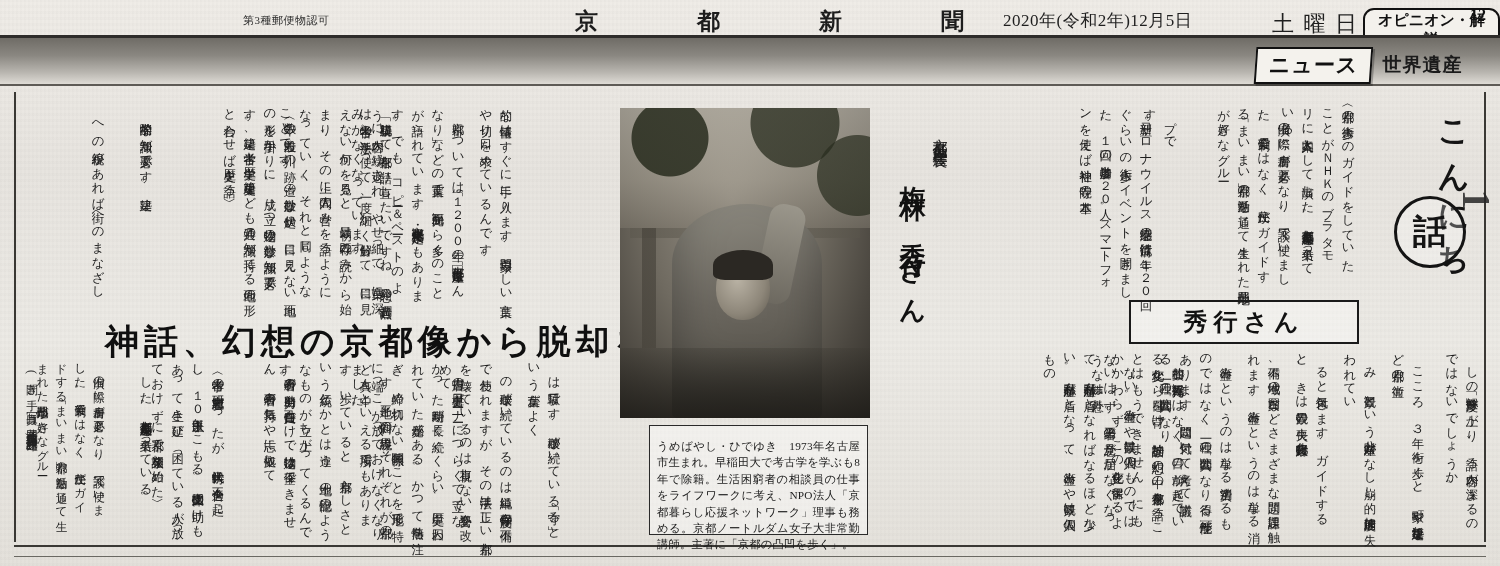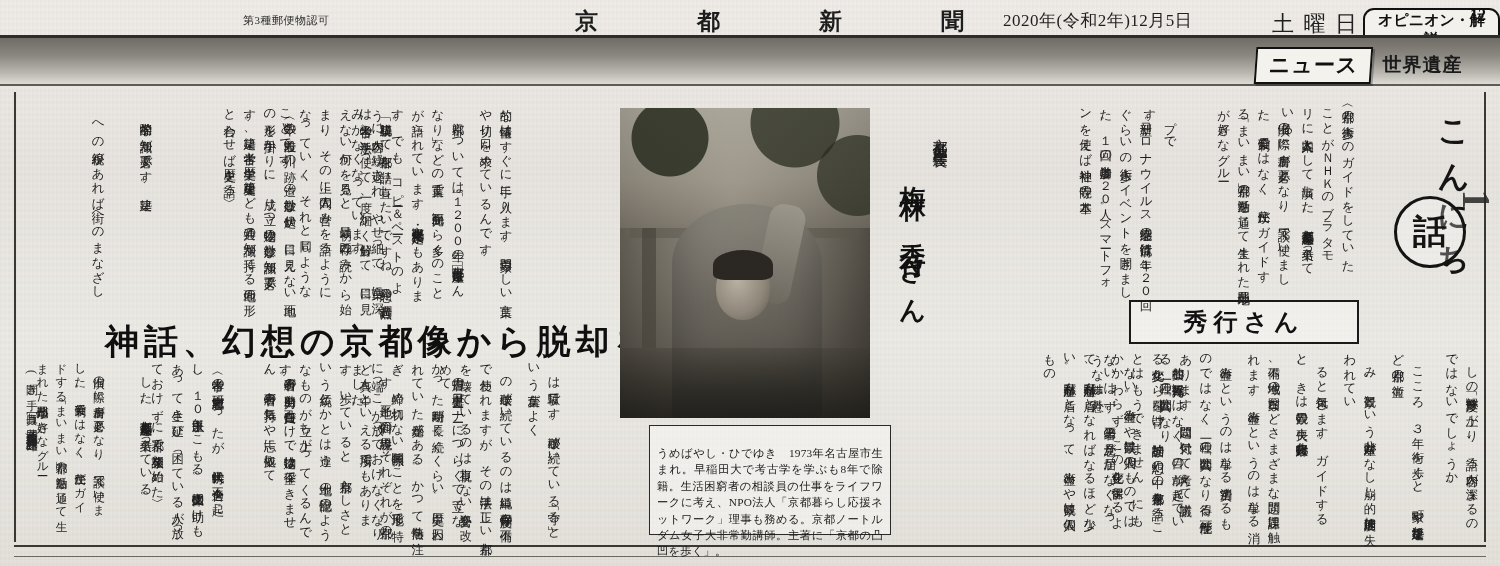--- a/index.html
+++ b/index.html
@@ -318,25 +318,25 @@
     transform: rotate(12deg);
   }
   #photo .ground {
     position: absolute; left:0; bottom:0; width:250px; height:70px;
     background: linear-gradient(180deg, rgba(60,57,50,0.35) 0%, rgba(30,28,24,0.8) 100%);
   }
   
   #caption {
     position: absolute;
     left: 649px; top: 425px;
-    width: 242px;
+    width: 219px;
     height: 110px;
     border: 1px solid #2a2a2a;
     background: rgba(255,255,255,0.42);
-    padding: 19px 7px;
+    padding: 12px 7px;
     box-sizing: border-box;
     font-size: 11.3px;
     line-height: 1.45;
     color: #1b1b1b;
     letter-spacing: 0.2px;
     text-align: justify;
   }
   
   .col {
     position: absolute;

